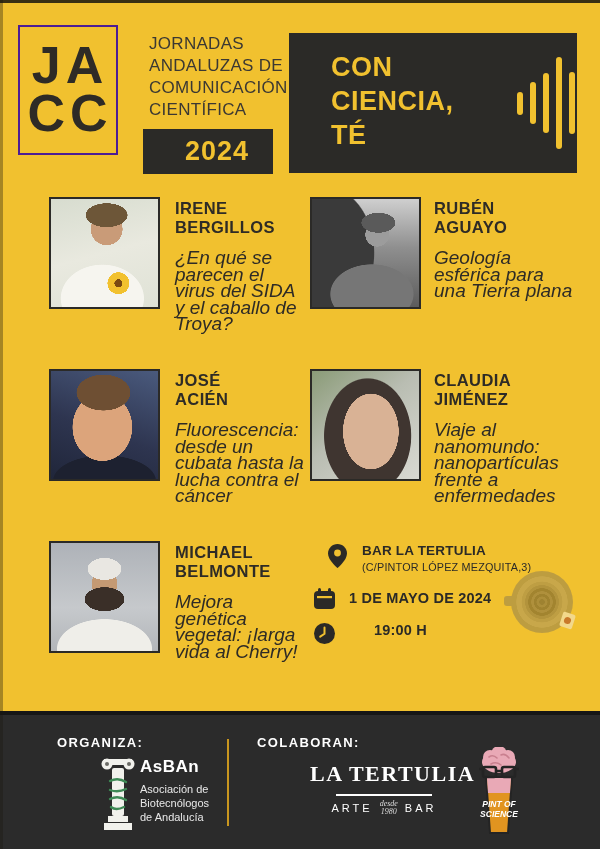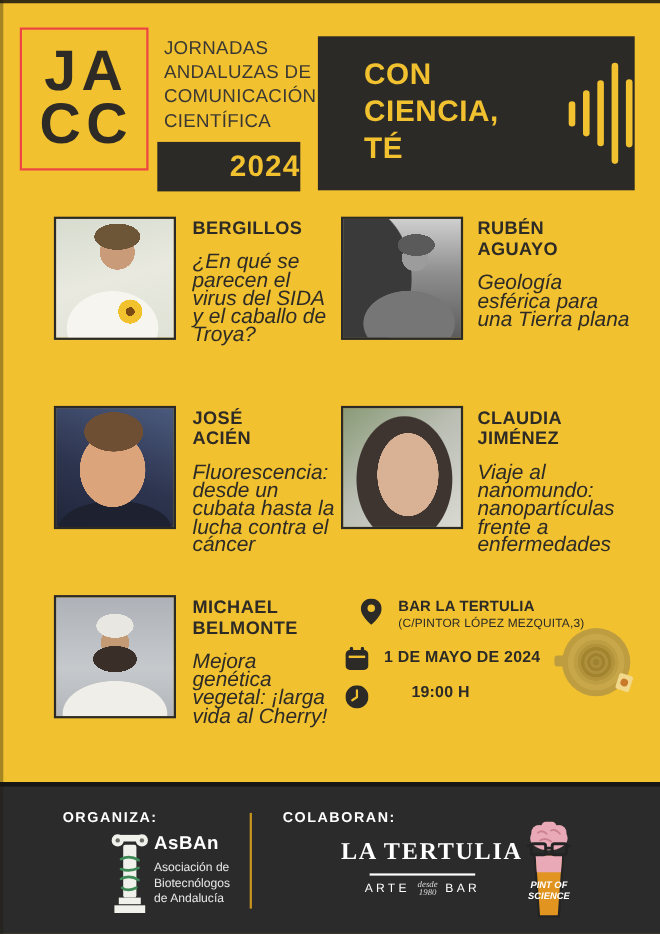--- a/index.html
+++ b/index.html
@@ -7,28 +7,28 @@
   .page {
     position:relative; width:600px; height:849px; overflow:hidden;
     background:#F1C12F;
     font-family:"Liberation Sans", sans-serif;
     color:#2E2B26;
   }
   .page::after{ content:""; position:absolute; inset:0; pointer-events:none;
     box-shadow: inset 0 3px 0 rgba(25,22,14,.85), inset 3px 0 0 rgba(25,22,14,.35); }
 
   
-  .logo-box { position:absolute; left:18px; top:25px; width:117px; height:130px;
-    border:2px solid #ef4444; display:flex; align-items:center; justify-content:center; }
+  .logo-box { position:absolute; left:18px; top:25px; width:100px; height:130px;
+    border:2px solid #4c1d95; display:flex; align-items:center; justify-content:center; }
   .logo-acronym { font-weight:800; font-size:52px; line-height:.92; letter-spacing:5px;
     text-align:center; color:#2E2B26; padding-left:4px; }
   .header-title { position:absolute; left:149px; top:33px; font-size:17px; line-height:22px;
     color:#3B3833; letter-spacing:.3px; }
   .year-box { position:absolute; left:143px; top:129px; width:130px; height:45px;
-    background:#2B2A27; display:flex; align-items:center; justify-content:flex-end; padding-right:0; }
+    background:#2B2A27; display:flex; align-items:center; justify-content:flex-end; padding-right:24px; }
   .year-box span { color:#F1C12F; font-weight:800; font-size:27px; letter-spacing:1px; }
 
   .banner { position:absolute; left:289px; top:33px; width:288px; height:140px;
     background:#2B2A27; overflow:hidden; }
   .banner-title { position:absolute; left:42px; top:17px; color:#F1C12F;
     font-weight:800; font-size:27px; line-height:34px; letter-spacing:.5px; }
   .wave { position:absolute; left:228px; top:0; height:140px; display:flex; align-items:center; gap:7px; }
   .wave i { display:block; width:6px; border-radius:3px; background:#F1C12F; }
 
   
@@ -144,20 +144,21 @@
       <i style="height:92px"></i>
         <i style="height:62px"></i>
         <i style="height:38px"></i>
       <i style="height:52px"></i>
     </div>
   </div>
 
   <div class="photo p0" style="left:49px; top:197px;"></div>
   <div class="speaker-text" style="left:175px; top:199px; width:130px;">
     <div class="speaker-name">
+      <div>IRENE</div>
       <div>BERGILLOS</div>
     </div>
     <div class="speaker-topic">¿En qué se parecen el virus del SIDA y el caballo de Troya?</div>
   </div>
 
   <div class="photo p1" style="left:310px; top:197px;"></div>
   <div class="speaker-text" style="left:434px; top:199px; width:142px;">
     <div class="speaker-name">
       <div>RUBÉN</div>
       <div>AGUAYO</div>

